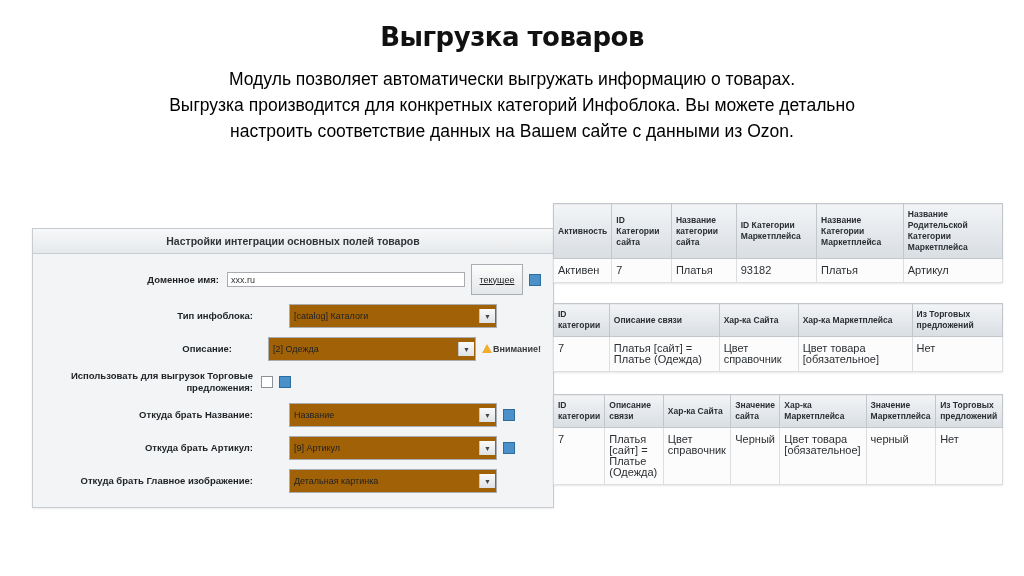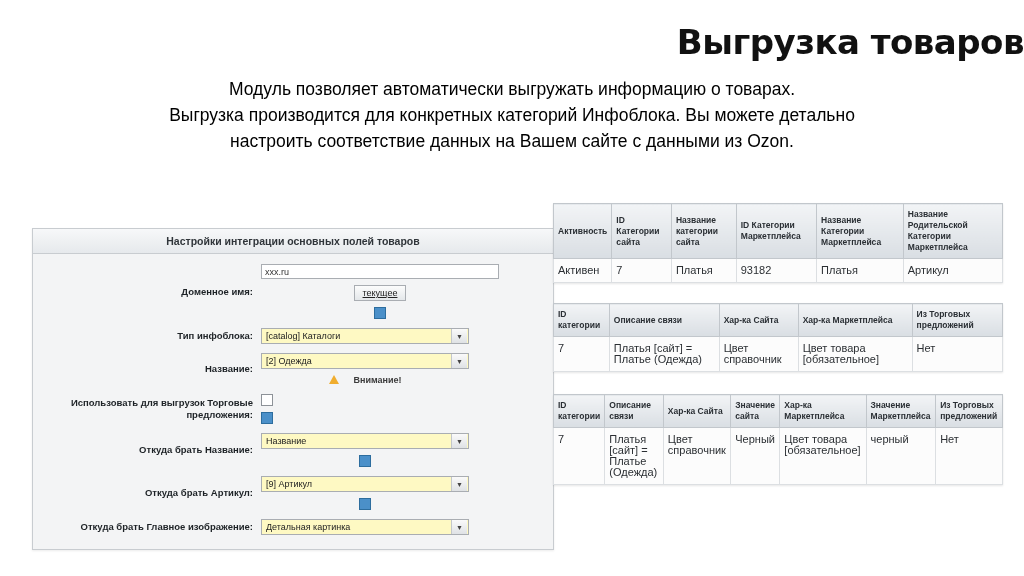--- a/index.html
+++ b/index.html
@@ -5,22 +5,22 @@
   html,body{margin:0;padding:0;}
   body{
     width:1024px;height:576px;
     background:#ffffff;
     font-family:"Liberation Sans", sans-serif;
     color:#222;
     overflow:hidden;
     position:relative;
   }
   .slide-title{
-    text-align:right;
-    font-size:34px;
+    text-align:center;
+    font-size:26px;
     font-weight:bold;
     letter-spacing:-0.5px;
     margin:22px 0 14px 0;
     color:#111;
     font-family:"DejaVu Sans", sans-serif;
   }
   .slide-sub{
     text-align:center;
     font-size:17.5px;
     line-height:26px;
@@ -53,60 +53,60 @@
   .lp-note a{color:#2a6496;text-decoration:underline;font-weight:bold;}
   .frow{
     display:flex;align-items:center;
     margin-bottom:9px;
   }
   .flabel{
     width:208px;text-align:right;padding-right:8px;
     font-size:9.5px;font-weight:bold;color:#1d2226;
     line-height:12px;
   }
-  .fctrl{display:flex;align-items:center;gap:6px;flex-direction:column;}
+  .fctrl{display:flex;align-items:center;gap:6px;}
   .inp{
     width:238px;height:15px;line-height:15px;
     border:1px solid #a9adb2;background:#fff;
     font-size:9px;color:#333;padding:0 3px;
     box-sizing:border-box;
   }
   .sel{
-    width:208px;height:16px;
-    border:1px solid #a9adb2;background:#fef9c3;
+    width:208px;height:24px;
+    border:1px solid #a9adb2;background:#a16207;
     font-size:9px;color:#222;
     display:flex;align-items:center;justify-content:space-between;
-    padding:0 0 0 4px;box-sizing:border-box;
+    padding:0 0 0 4px;box-sizing:border-box;margin-left:28px;
   }
   .sel .arrow{
     width:15px;height:14px;margin:0 1px 0 0;
     background:linear-gradient(#fafafa,#dfe2e5);
     border-left:1px solid #c3c7cb;
     display:flex;align-items:center;justify-content:center;
     font-size:7px;color:#444;
   }
   .btn-sm{
-    height:16px;min-width:52px;
+    height:31px;min-width:52px;
     border:1px solid #a9adb2;
     background:linear-gradient(#fcfcfc,#e4e7ea);
     font-size:9px;color:#222;
     display:flex;align-items:center;justify-content:center;
     padding:0 6px;box-sizing:border-box;text-decoration:underline;
   }
   .blue-sq{
     width:10px;height:10px;background:#4b90c9;
     border:1px solid #2d6d9e;display:inline-block;
   }
   .chk{
     width:10px;height:10px;background:#fff;border:1px solid #8d9298;
     display:inline-block;
   }
   .warn{
     font-size:9px;font-weight:bold;color:#3c3c3c;
-    display:flex;align-items:flex-start;gap:15px;
+    display:flex;align-items:flex-start;gap:1px;
   }
   .warn .tri{
     width:0;height:0;border-left:5px solid transparent;
     border-right:5px solid transparent;border-bottom:9px solid #f0ad2e;
   }
   
   .tbl-wrap{position:absolute;left:553px;width:450px;}
   table.grid{
     border-collapse:collapse;width:100%;
     background:#fbfbfb;
@@ -156,21 +156,21 @@
       <div class="flabel">Тип инфоблока:</div>
       <div class="fctrl">
         <div class="sel">
           <span>[catalog] Каталоги</span>
           <span class="arrow">▼</span>
         </div>
       </div>
     </div>
 
     <div class="frow">
-      <div class="flabel">Название:</div>
+      <div class="flabel">Описание:</div>
       <div class="fctrl">
         <div class="sel">
           <span>[2] Одежда</span>
           <span class="arrow">▼</span>
         </div>
         <div class="warn">
           <span class="tri"></span>
           <span>Внимание!</span>
         </div>
       </div>

